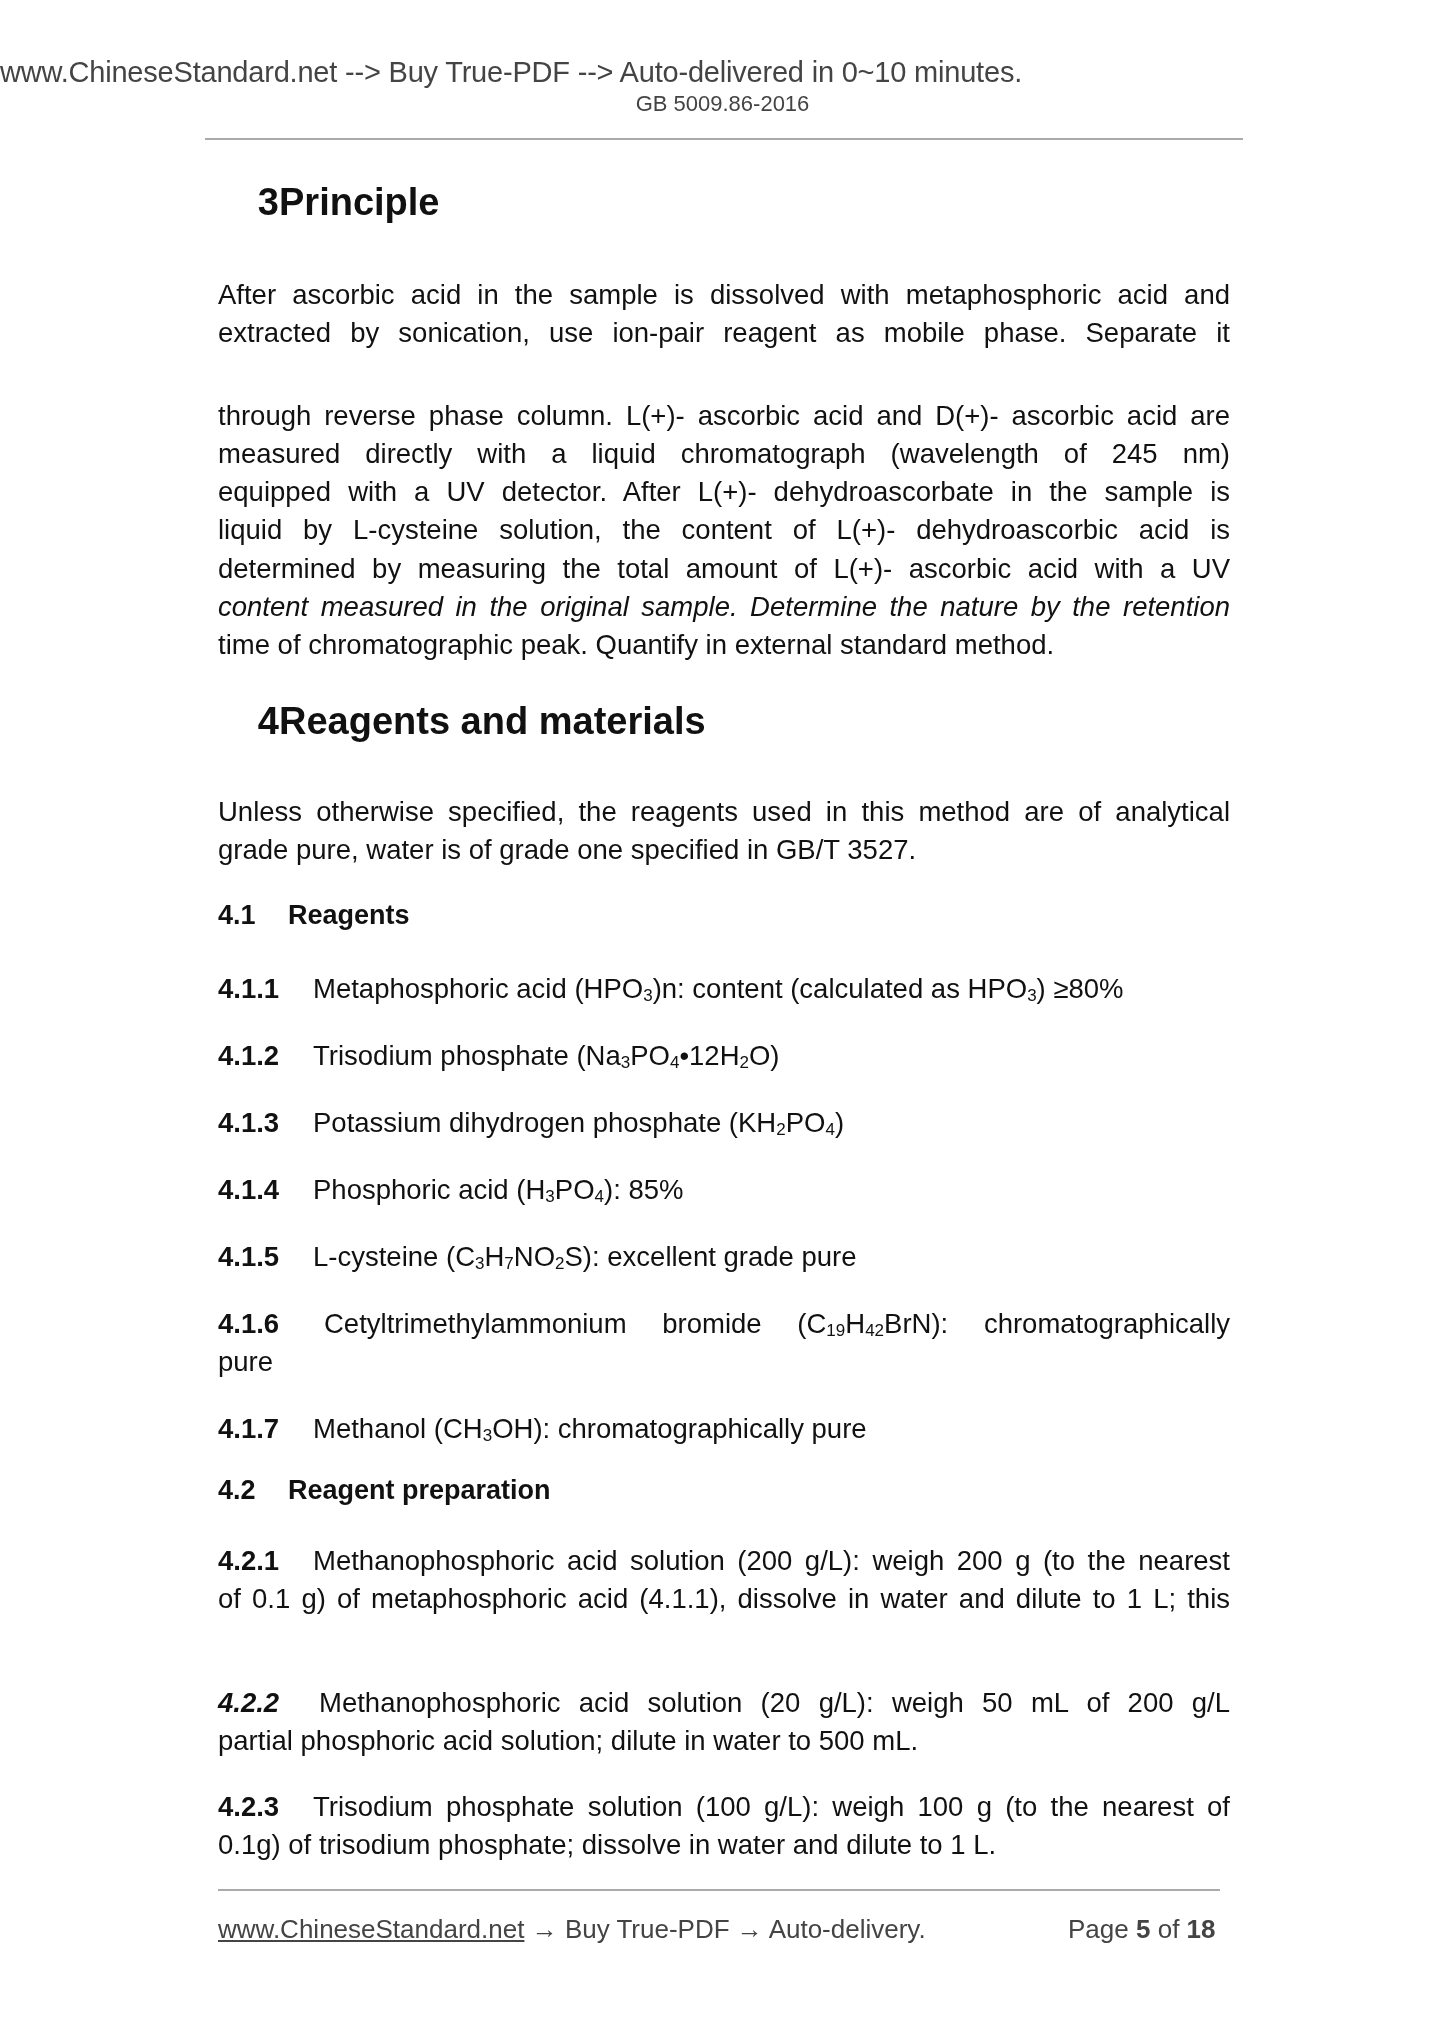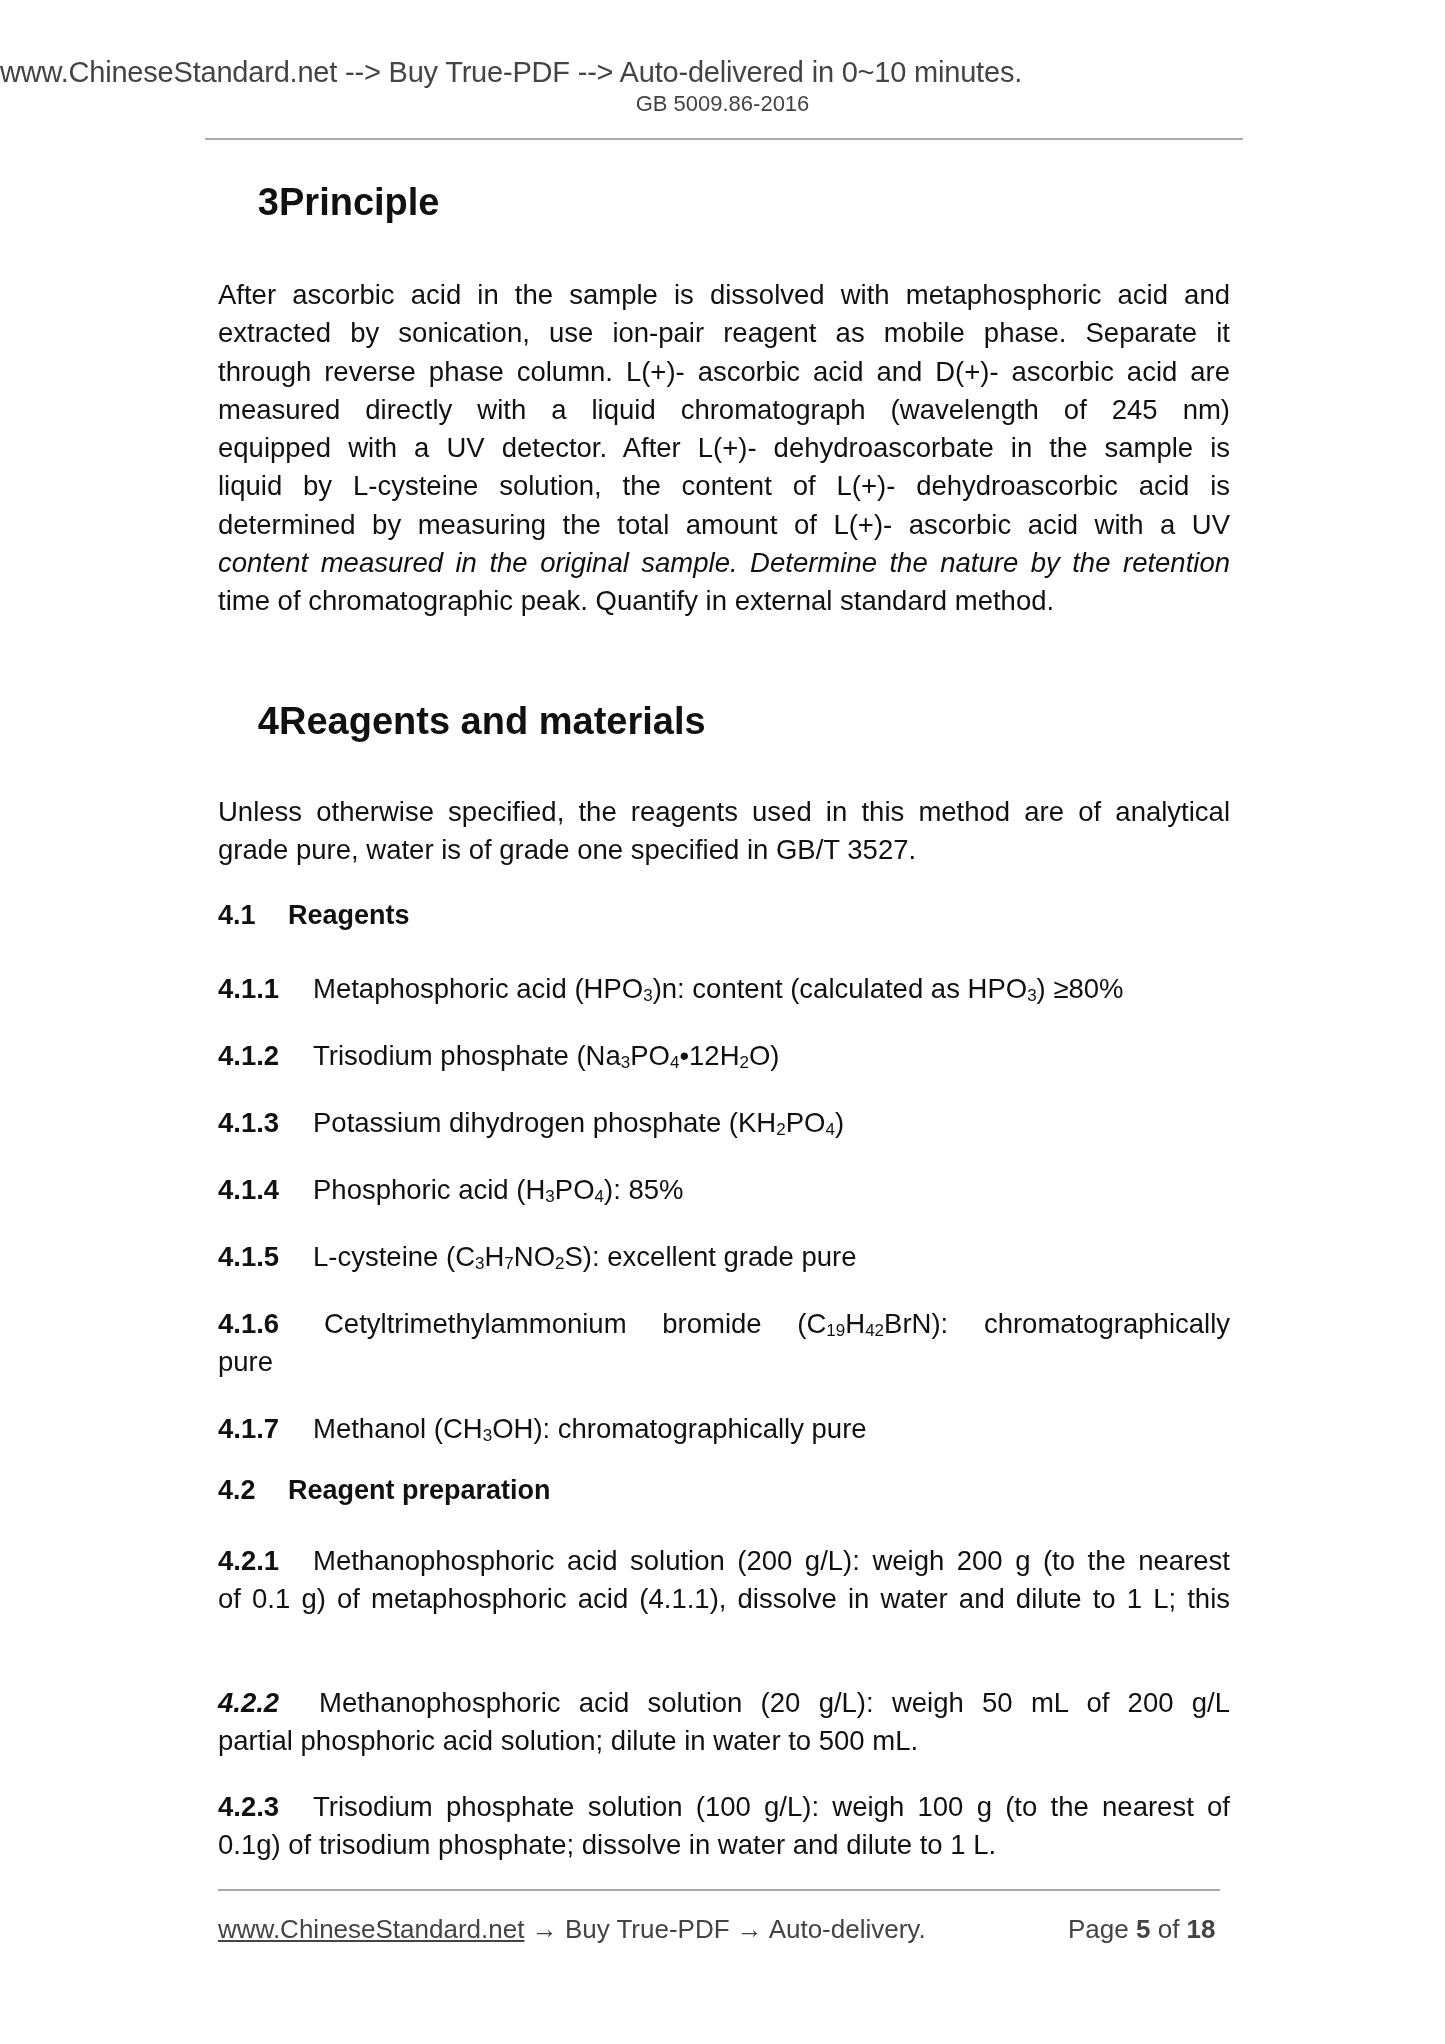--- a/index.html
+++ b/index.html
@@ -38,21 +38,21 @@
 
 <div class="content">
 
   <div class="h1" style="top:183px;">
     <span class="num">3</span><span>Principle</span>
   </div>
 
   <div class="para" style="top:276px;">
     <div class="ln" style="text-align-last: justify;">After ascorbic acid in the sample is dissolved with metaphosphoric acid and</div>
     <div class="ln" style="text-align-last: justify;">extracted by sonication, use ion-pair reagent as mobile phase. Separate it</div>
-    <div class="ln" style="text-align-last: justify;">through reverse phase column. L(+)- ascorbic acid and D(+)- ascorbic acid are</div>
+    <div class="ln" style="text-align-last: justify; margin-top: 44px;">through reverse phase column. L(+)- ascorbic acid and D(+)- ascorbic acid are</div>
     <div class="ln" style="text-align-last: justify;">measured directly with a liquid chromatograph (wavelength of 245 nm)</div>
     <div class="ln" style="text-align-last: justify;">equipped with a UV detector. After L(+)- dehydroascorbate in the sample is</div>
     <div class="ln" style="text-align-last: justify;">liquid by L-cysteine solution, the content of L(+)- dehydroascorbic acid is</div>
     <div class="ln" style="text-align-last: justify;">determined by measuring the total amount of L(+)- ascorbic acid with a UV</div>
     <div class="ln" style="text-align-last: justify; font-style: italic;">content measured in the original sample. Determine the nature by the retention</div>
     <div class="ln last">time of chromatographic peak. Quantify in external standard method.</div>
   </div>
 
   <div class="h1" style="top:702px;">
     <span class="num">4</span><span>Reagents and materials</span>

